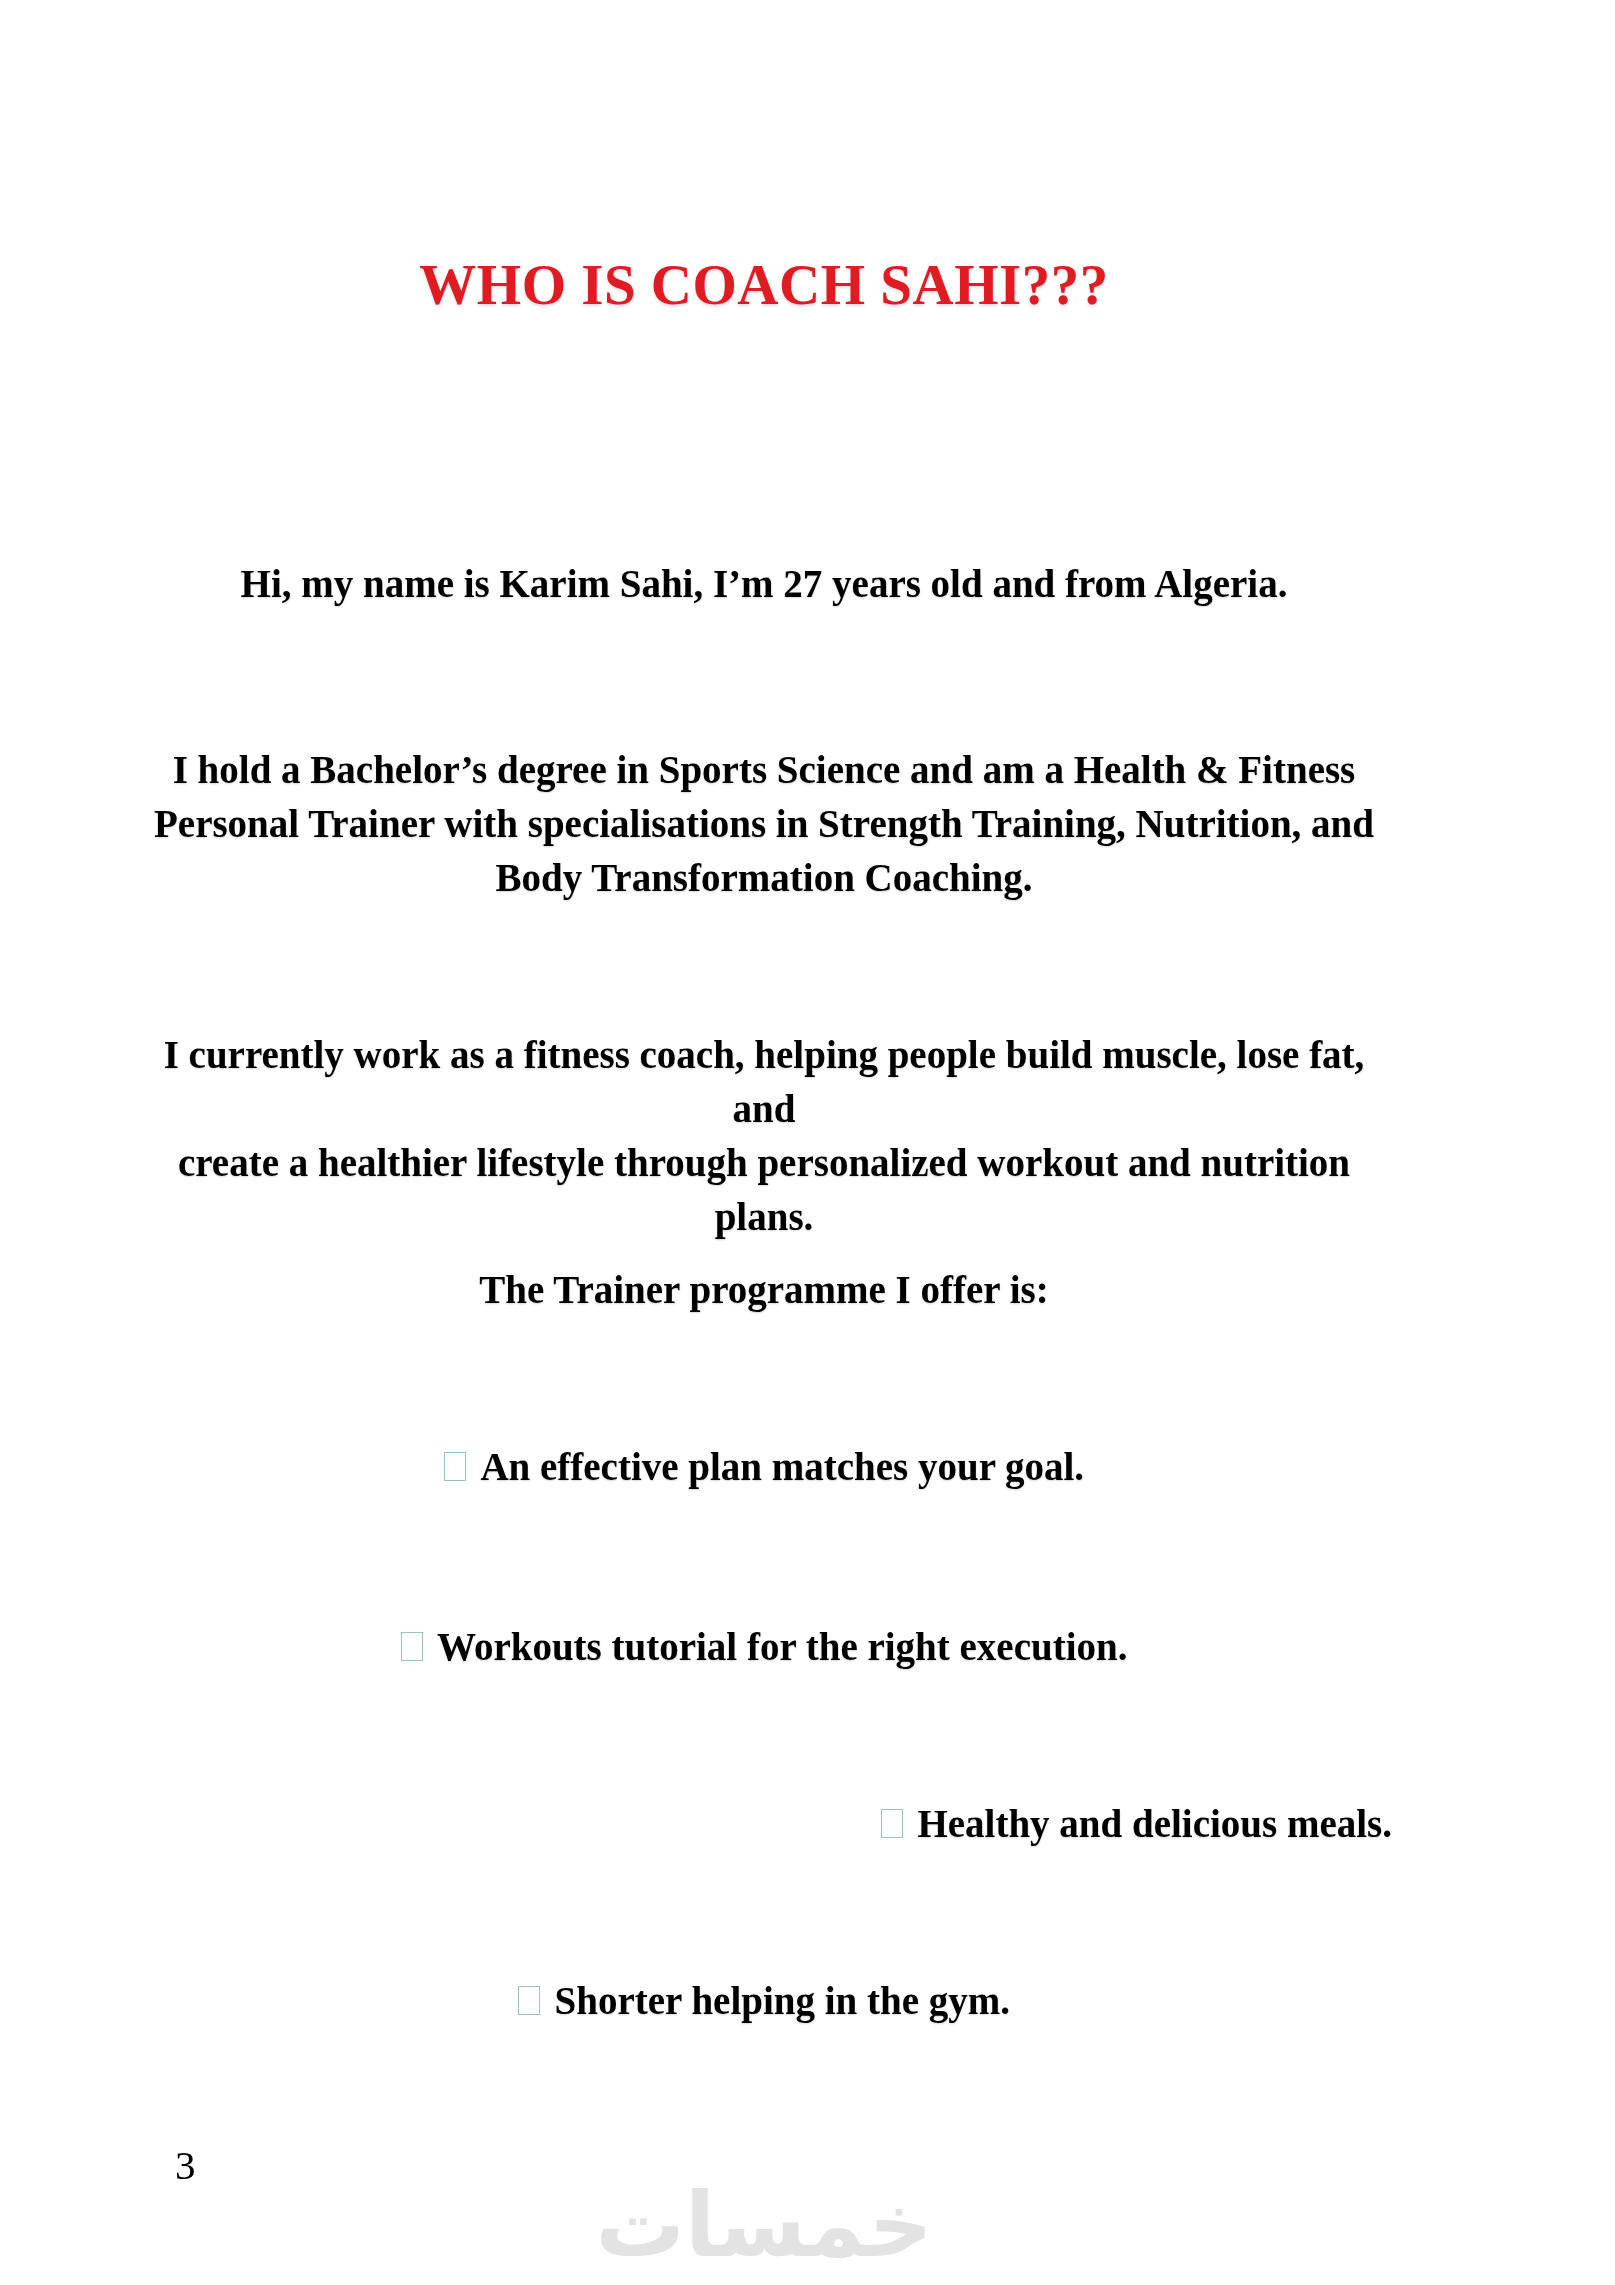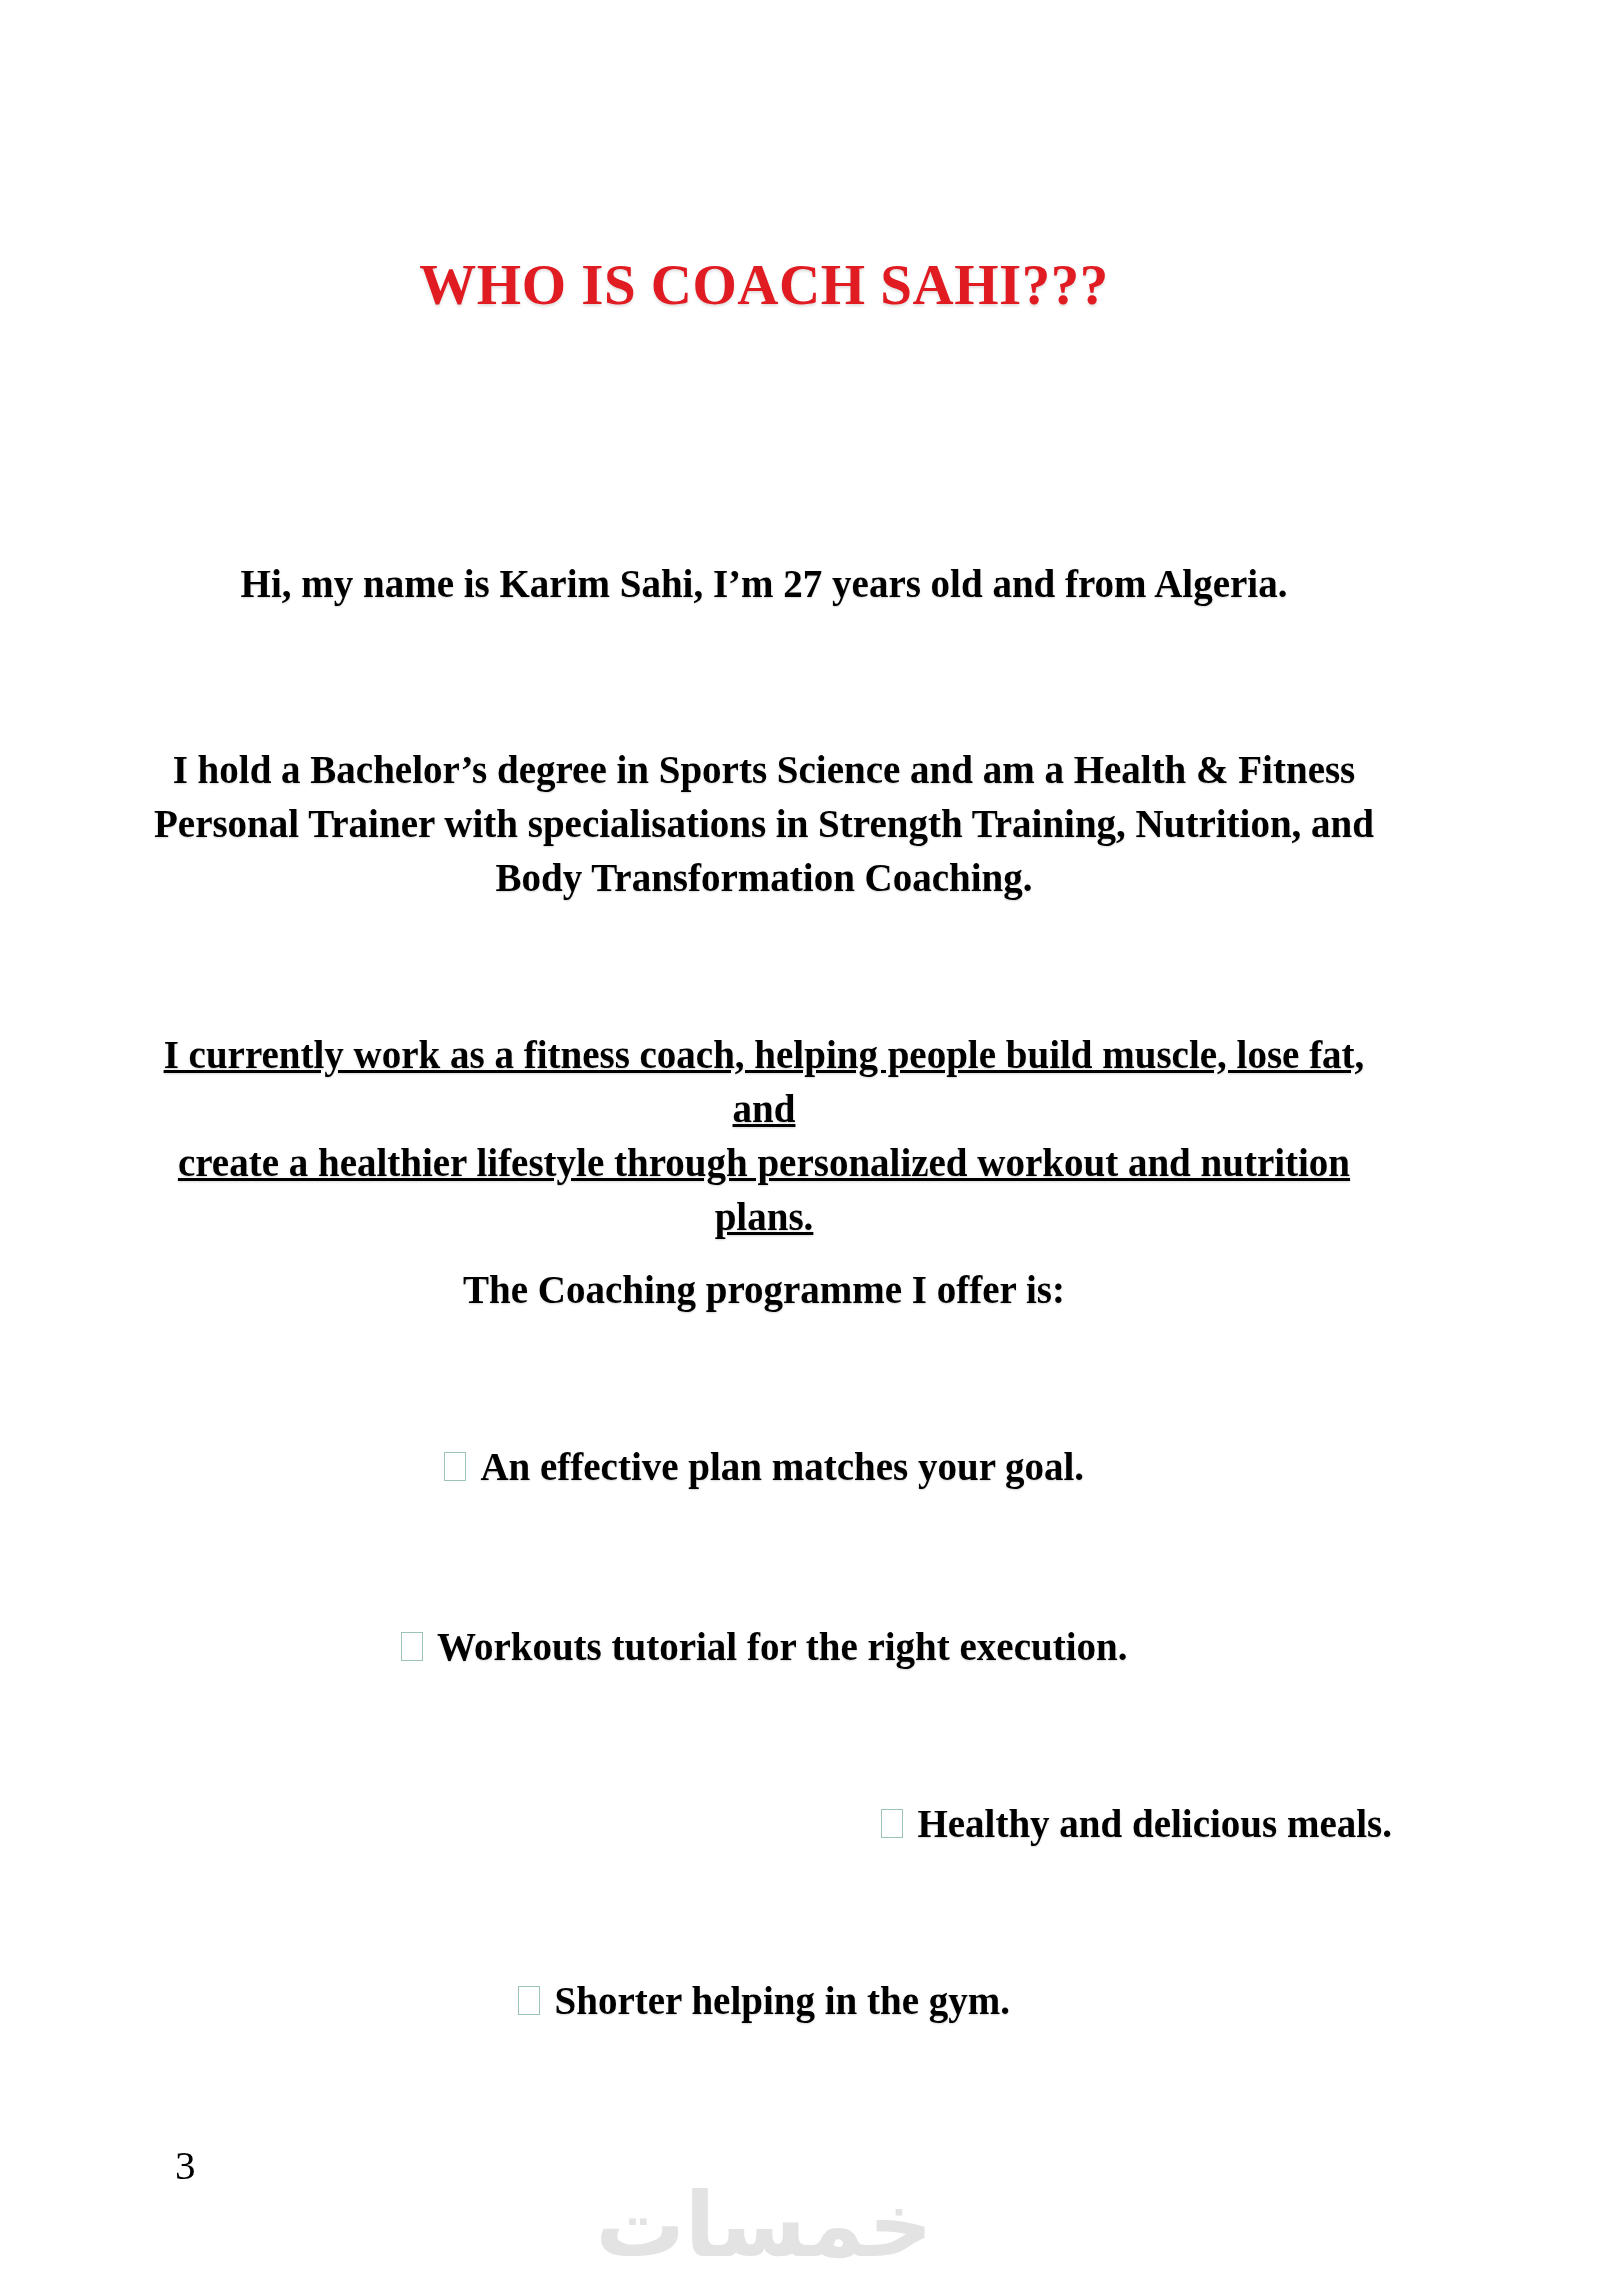--- a/index.html
+++ b/index.html
@@ -31,21 +31,21 @@
     text-shadow: 0 1.8px 2.7px rgba(120,120,120,0.25);
   }
   .body-text {
     font-size: 39px;
     line-height: 54px;
     font-weight: bold;
     text-shadow: 0 0.9px 1.8px rgba(90,90,90,0.25);
   }
   .p-intro    { top: 557px; }
   .p-degree   { top: 743px; }
-  .p-work     { top: 1028px; text-decoration: underline; }
+  .p-work     { top: 1028px; }
   .p-coaching { top: 1263px; }
   .b1 { top: 1440px; }
   .b2 { top: 1620px; }
   .b3 { top: 1797px; text-align: right; }
   .b4 { top: 1974px; }
   .tofu {
     display: inline-block;
     width: 20px;
     height: 27px;
     border: 1.8px solid #9cc4b4;
@@ -87,21 +87,21 @@
     <div>I hold a Bachelor’s degree in Sports Science and am a Health &amp; Fitness</div>
     <div>Personal Trainer with specialisations in Strength Training, Nutrition, and</div>
     <div>Body Transformation Coaching.</div>
   </div>
 
   <div class="block body-text p-work">
     <div>I currently work as a fitness coach, helping people build muscle, lose fat, and</div>
     <div>create a healthier lifestyle through personalized workout and nutrition plans.</div>
   </div>
 
-  <div class="block body-text p-coaching">The Coaching programme I offer is:</div>
+  <div class="block body-text p-coaching">The Trainer programme I offer is:</div>
 
   <div class="block body-text b1">
     <span class="tofu" style="border-color: rgb(156, 196, 180);"></span><span>An effective plan matches your goal.</span>
   </div>
 
   <div class="block body-text b2">
     <span class="tofu" style="border-color: rgb(156, 196, 180);"></span><span>Workouts tutorial for the right execution.</span>
   </div>
 
   <div class="block body-text b3">

